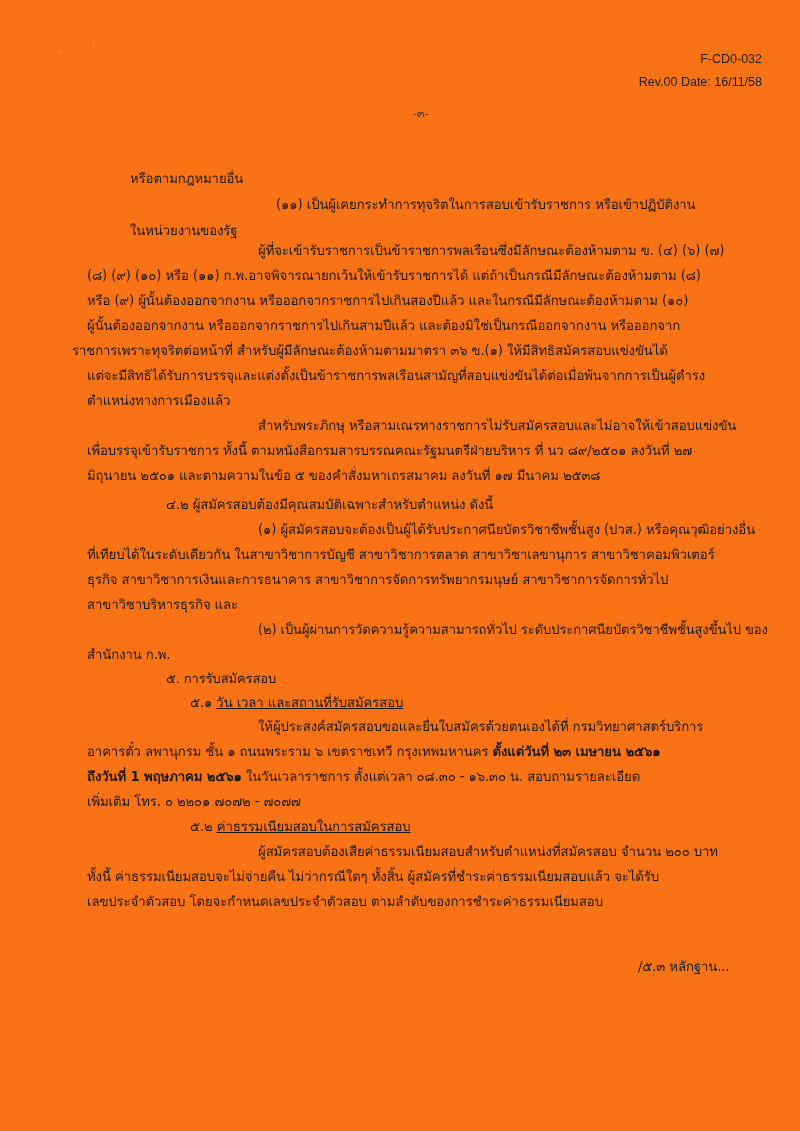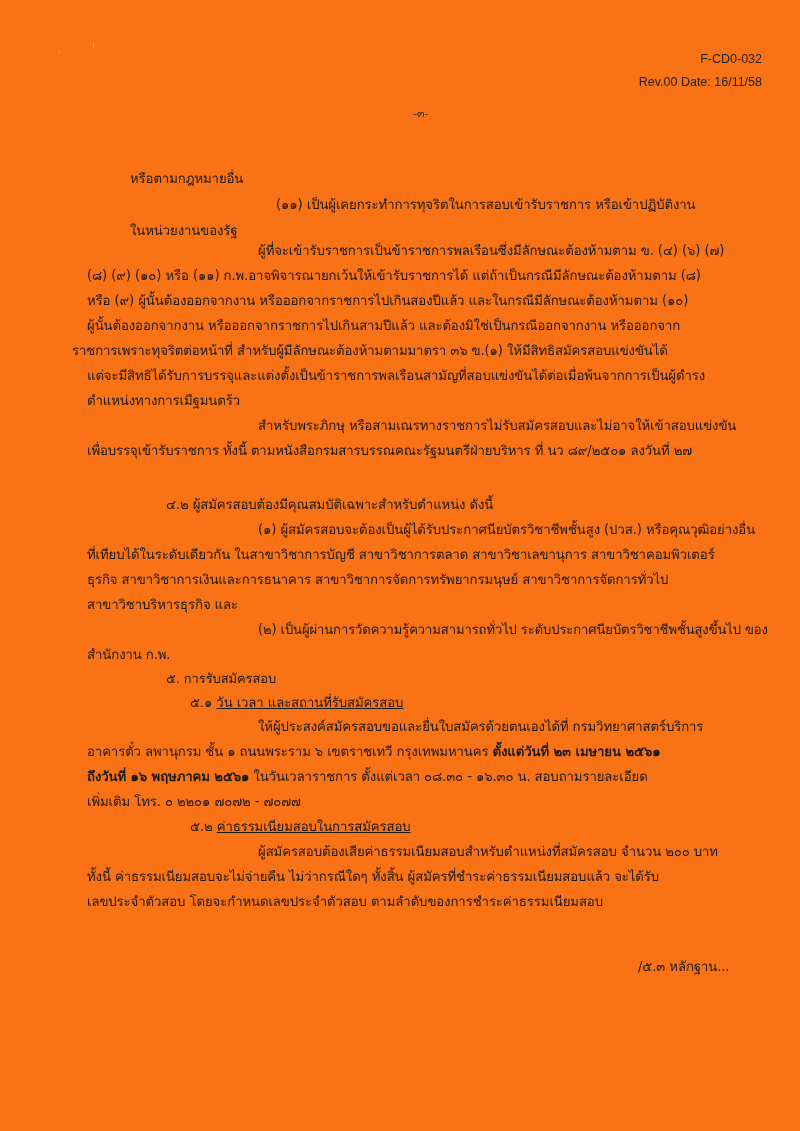--- a/index.html
+++ b/index.html
@@ -29,24 +29,25 @@
   <div class="ln" style="left:130px;top:170px;">หรือตามกฎหมายอื่น</div>
   <div class="ln" style="left:276px;top:196px;">(๑๑) เป็นผู้เคยกระทำการทุจริตในการสอบเข้ารับราชการ  หรือเข้าปฏิบัติงาน</div>
   <div class="ln" style="left:130px;top:222px;">ในหน่วยงานของรัฐ</div>
 
   <div class="ln" style="left:258px;top:242px;">ผู้ที่จะเข้ารับราชการเป็นข้าราชการพลเรือนซึ่งมีลักษณะต้องห้ามตาม ข. (๔) (๖) (๗)</div>
   <div class="ln" style="left:87px;top:267px;">(๘) (๙) (๑๐) หรือ (๑๑) ก.พ.อาจพิจารณายกเว้นให้เข้ารับราชการได้ แต่ถ้าเป็นกรณีมีลักษณะต้องห้ามตาม (๘)</div>
   <div class="ln" style="left:87px;top:292px;">หรือ (๙)  ผู้นั้นต้องออกจากงาน หรือออกจากราชการไปเกินสองปีแล้ว และในกรณีมีลักษณะต้องห้ามตาม (๑๐)</div>
   <div class="ln" style="left:87px;top:317px;">ผู้นั้นต้องออกจากงาน หรือออกจากราชการไปเกินสามปีแล้ว และต้องมิใช่เป็นกรณีออกจากงาน หรือออกจาก</div>
   <div class="ln" style="left:72px;top:342px;">ราชการเพราะทุจริตต่อหน้าที่ สำหรับผู้มีลักษณะต้องห้ามตามมาตรา ๓๖ ข.(๑) ให้มีสิทธิสมัครสอบแข่งขันได้</div>
   <div class="ln" style="left:87px;top:367px;">แต่จะมีสิทธิได้รับการบรรจุและแต่งตั้งเป็นข้าราชการพลเรือนสามัญที่สอบแข่งขันได้ต่อเมื่อพ้นจากการเป็นผู้ดำรง</div>
-  <div class="ln" style="left:87px;top:392px;">ตำแหน่งทางการเมืฐมนตร้ว</div>
+  <div class="ln" style="left:87px;top:392px;">ตำแหน่งทางการเมืองแล้ว</div>
 
   <div class="ln" style="left:258px;top:417px;">สำหรับพระภิกษุ หรือสามเณรทางราชการไม่รับสมัครสอบและไม่อาจให้เข้าสอบแข่งขัน</div>
   <div class="ln" style="left:87px;top:442px;">เพื่อบรรจุเข้ารับราชการ ทั้งนี้ ตามหนังสือกรมสารบรรณคณะรัฐมนตรีฝ่ายบริหาร ที่ นว ๘๙/๒๕๐๑ ลงวันที่ ๒๗</div>
+  <div class="ln" style="left:87px;top:467px;">มิถุนายน ๒๕๐๑ และตามความในข้อ ๕ ของคำสั่งมหาเถรสมาคม ลงวันที่ ๑๗ มีนาคม ๒๕๓๘</div>
 
   <div class="ln" style="left:166px;top:496px;">๔.๒ ผู้สมัครสอบต้องมีคุณสมบัติเฉพาะสำหรับตำแหน่ง ดังนี้</div>
 
   <div class="ln" style="left:258px;top:521px;">(๑) ผู้สมัครสอบจะต้องเป็นผู้ได้รับประกาศนียบัตรวิชาชีพชั้นสูง (ปวส.) หรือคุณวุฒิอย่างอื่น</div>
   <div class="ln" style="left:87px;top:546px;">ที่เทียบได้ในระดับเดียวกัน ในสาขาวิชาการบัญชี สาขาวิชาการตลาด สาขาวิชาเลขานุการ สาขาวิชาคอมพิวเตอร์</div>
   <div class="ln" style="left:87px;top:571px;">ธุรกิจ สาขาวิชาการเงินและการธนาคาร สาขาวิชาการจัดการทรัพยากรมนุษย์ สาขาวิชาการจัดการทั่วไป</div>
   <div class="ln" style="left:87px;top:596px;">สาขาวิชาบริหารธุรกิจ และ</div>
 
   <div class="ln" style="left: 258px; top: 621px; transform-origin: left top; transform: scaleX(0.9903);">(๒) เป็นผู้ผ่านการวัดความรู้ความสามารถทั่วไป ระดับประกาศนียบัตรวิชาชีพชั้นสูงขึ้นไป ของ</div>
   <div class="ln" style="left:87px;top:646px;">สำนักงาน ก.พ.</div>
@@ -55,21 +56,21 @@
 
   <div class="ln" style="left:190px;top:694px;">
     <span>๕.๑</span>
     <span class="u">วัน เวลา และสถานที่รับสมัครสอบ</span>
   </div>
   <div class="ln" style="left:258px;top:718px;">ให้ผู้ประสงค์สมัครสอบขอและยื่นใบสมัครด้วยตนเองได้ที่ กรมวิทยาศาสตร์บริการ</div>
   <div class="ln" style="left:87px;top:743px;">
     <span>อาคารตั๋ว ลพานุกรม ชั้น ๑ ถนนพระราม ๖  เขตราชเทวี  กรุงเทพมหานคร </span><span class="b">ตั้งแต่วันที่  ๒๓ เมษายน ๒๕๖๑</span>
   </div>
   <div class="ln" style="left:87px;top:768px;">
-    <span class="b">ถึงวันที่ ๑๖ พฤษภาคม ๒๕๖๑</span><span> ในวันเวลาราชการ ตั้งแต่เวลา ๐๘.๓๐ - ๑๖.๓๐ น. สอบถามรายละเอียด</span>
+    <span class="b">ถึงวันที่ 1 พฤษภาคม ๒๕๖๑</span><span> ในวันเวลาราชการ ตั้งแต่เวลา ๐๘.๓๐ - ๑๖.๓๐ น. สอบถามรายละเอียด</span>
   </div>
   <div class="ln" style="left:87px;top:793px;">เพิ่มเติม โทร. ๐ ๒๒๐๑ ๗๐๗๒ - ๗๐๗๗</div>
 
   <div class="ln" style="left:190px;top:818px;">
     <span>๕.๒</span>
     <span class="u">ค่าธรรมเนียมสอบในการสมัครสอบ</span>
   </div>
   <div class="ln" style="left:258px;top:843px;">ผู้สมัครสอบต้องเสียค่าธรรมเนียมสอบสำหรับตำแหน่งที่สมัครสอบ จำนวน ๒๐๐ บาท</div>
   <div class="ln" style="left:87px;top:868px;">ทั้งนี้  ค่าธรรมเนียมสอบจะไม่จ่ายคืน ไม่ว่ากรณีใดๆ ทั้งสิ้น    ผู้สมัครที่ชำระค่าธรรมเนียมสอบแล้ว จะได้รับ</div>
   <div class="ln" style="left:87px;top:893px;">เลขประจำตัวสอบ โดยจะกำหนดเลขประจำตัวสอบ ตามลำดับของการชำระค่าธรรมเนียมสอบ</div>

